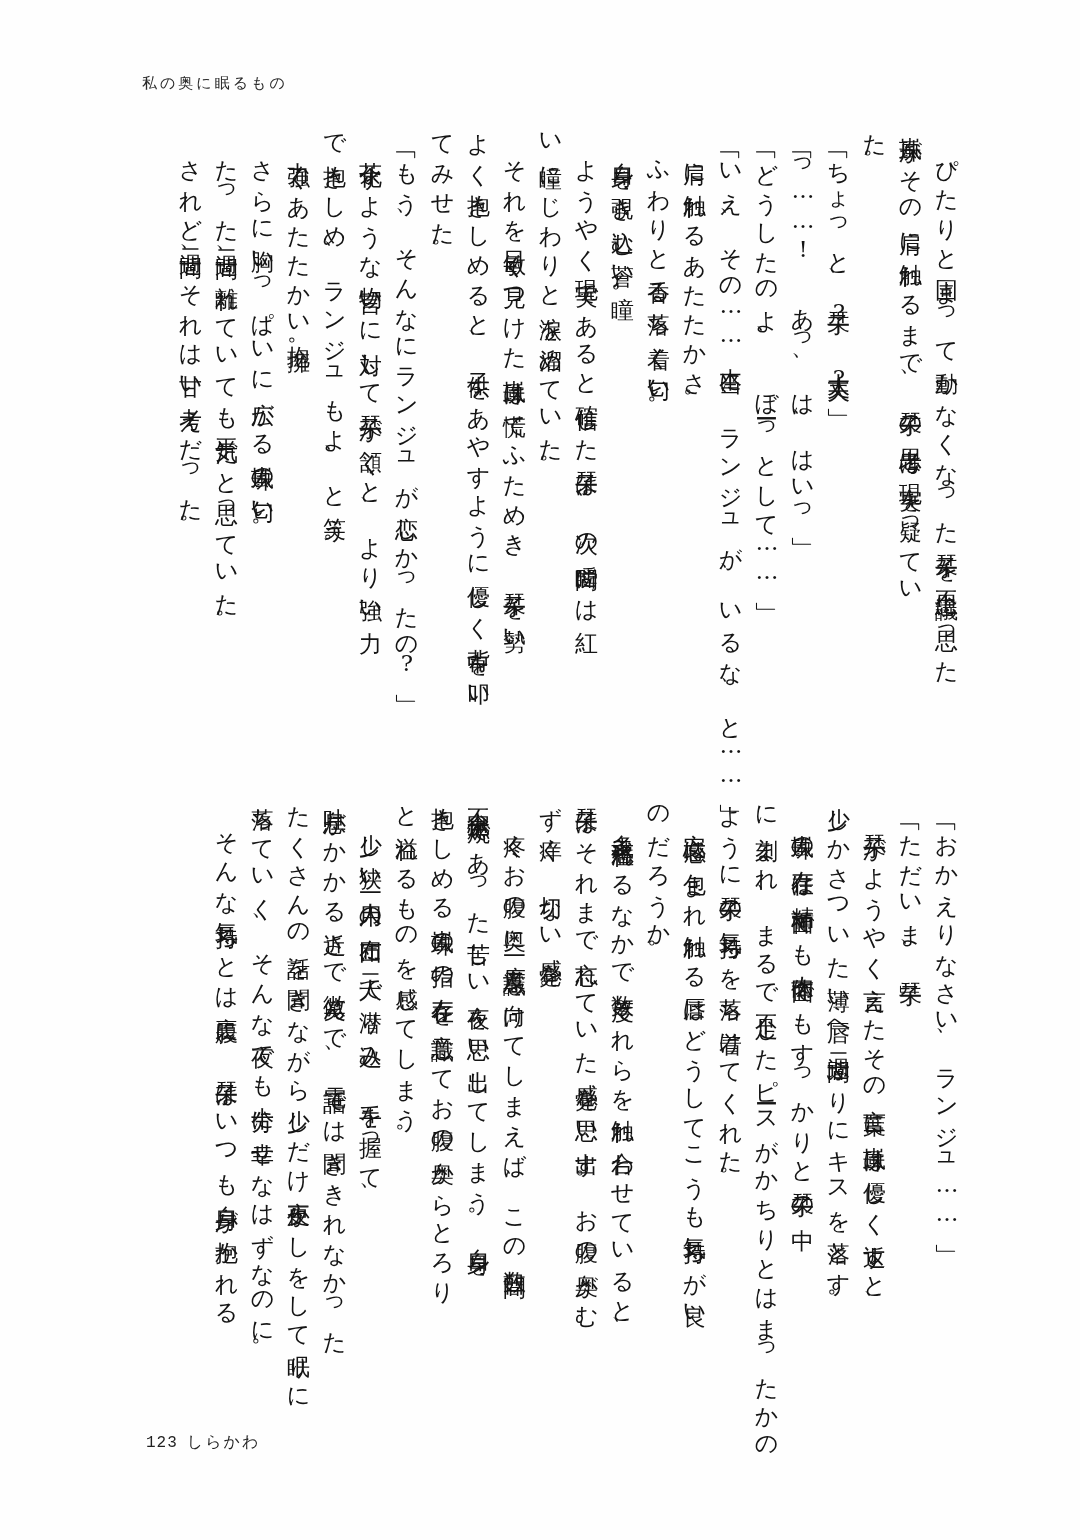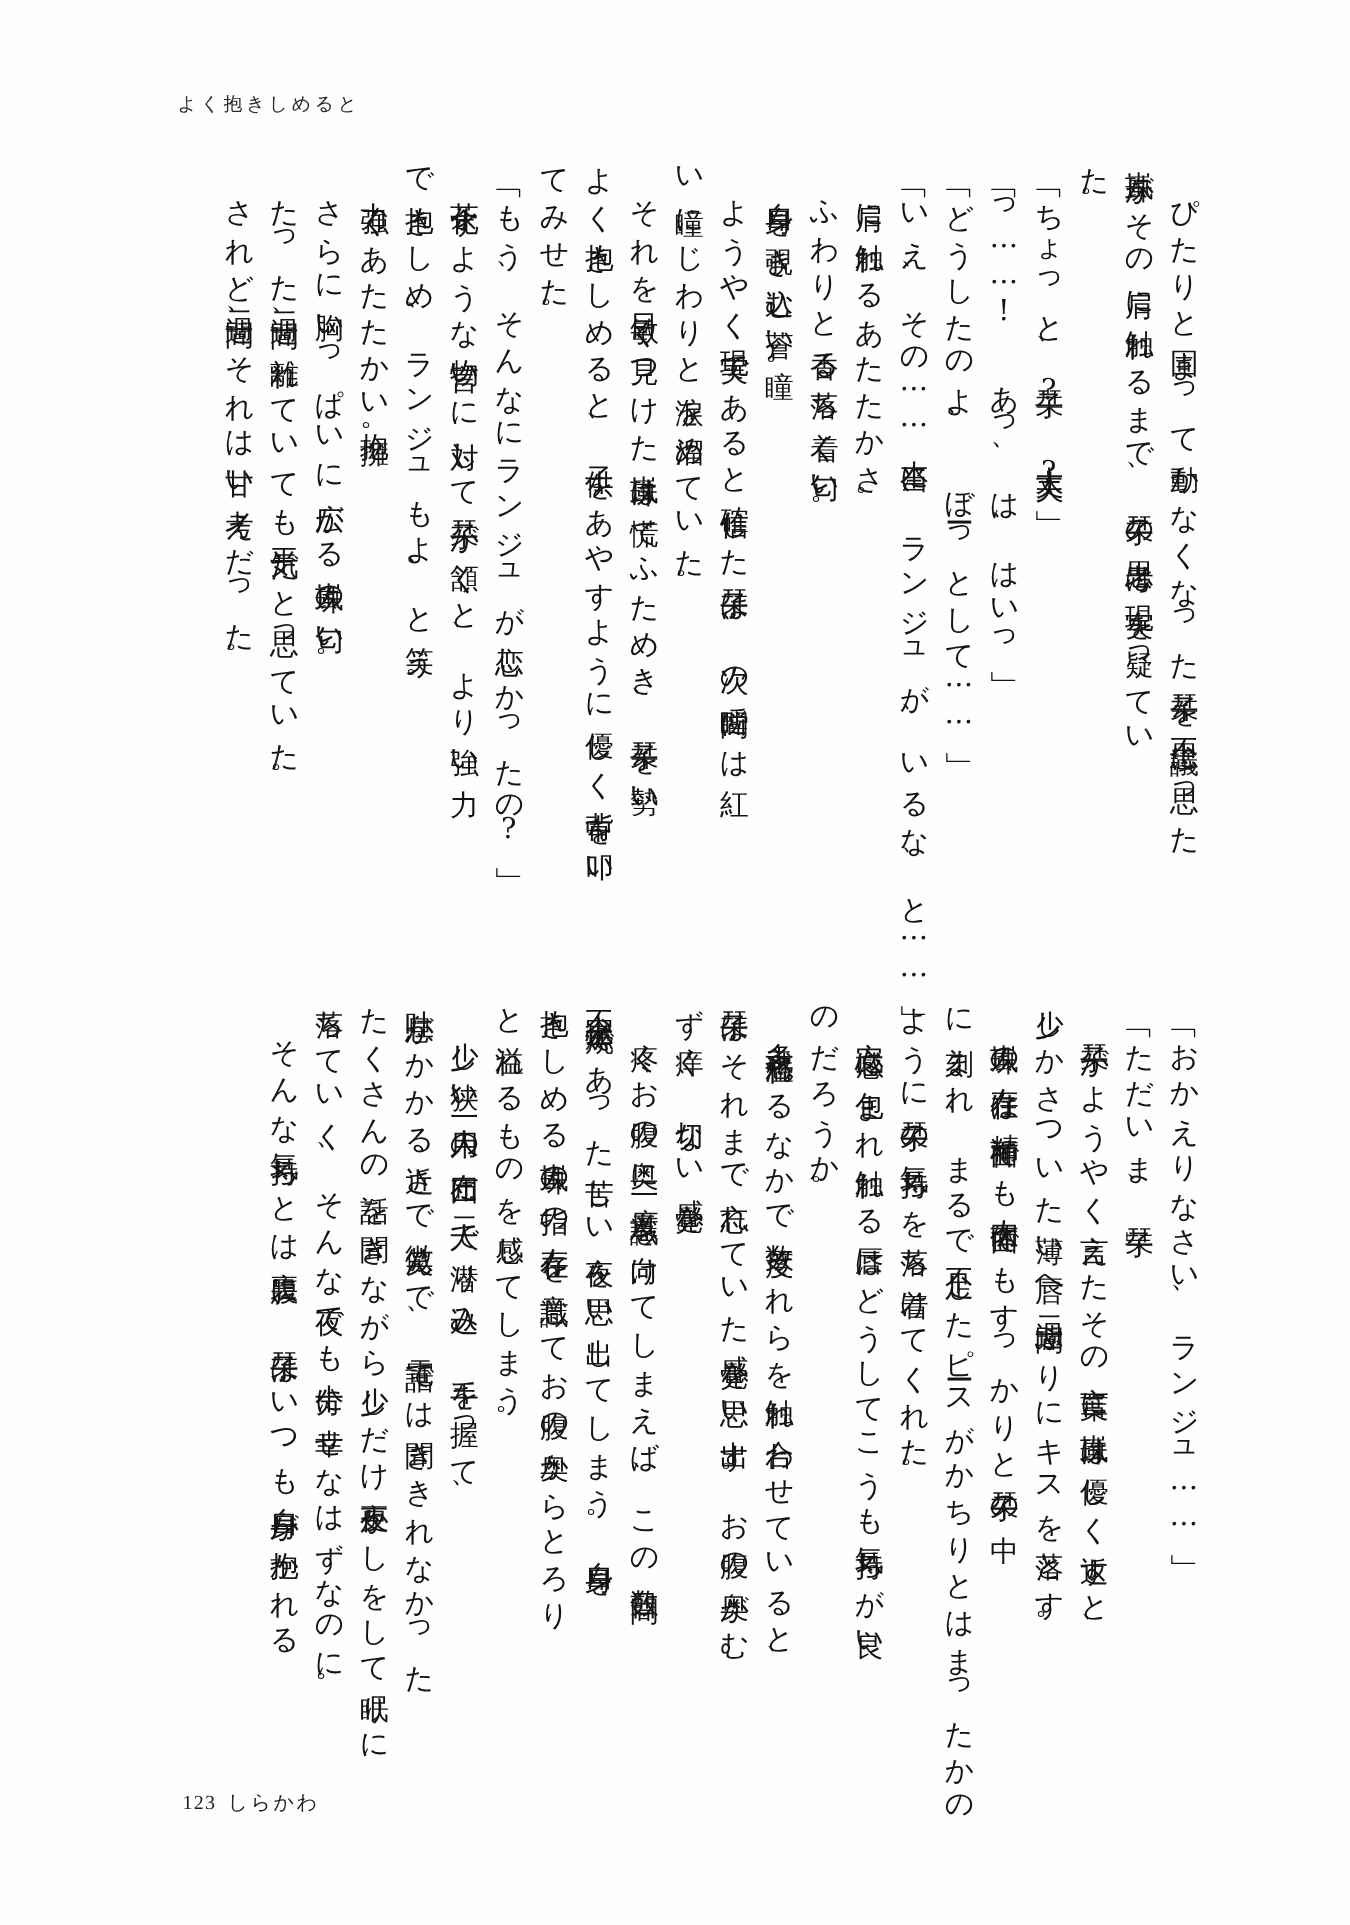--- a/index.html
+++ b/index.html
@@ -35,21 +35,21 @@
     white-space: nowrap;
   }
 
   
   .folio {
     position: absolute;
     left: 146px;
     top: 1432px;
     font-size: 16px;
     color: #1f1f1f;
-    font-family: Liberation Serif, serif;
+    font-family: Liberation Mono, monospace;
     white-space: nowrap;
   }
   .folio .num {
     letter-spacing: 1px;
     margin-right: 9px;
   }
   .folio .name {
     letter-spacing: 2px;
   }
 
@@ -92,21 +92,21 @@
   
   .vcol.indent {
     padding-top: 26px;
   }
 </style>
 </head>
 <body>
 
 <div class="page">
 
-  <div class="running-head">よく抱きしめると</div>
+  <div class="running-head">私の奥に眠るもの</div>
 
   <div class="vblock" id="block-top">
       <div class="vcol indent">ぴたりと固まって動かなくなった栞子を不思議に思った</div>
       <div class="vcol">嵐珠がその肩に触れるまで、栞子の思考は現実を疑ってい</div>
       <div class="vcol">た。</div>
       <div class="vcol indent">「ちょっと、栞子?　大丈夫?」</div>
       <div class="vcol indent">「っ……!　あっ、は、はいっ」</div>
       <div class="vcol indent">「どうしたのよ、　ぼーっとして……」</div>
       <div class="vcol indent">「いえ、その……本当に、ランジュが、いるな、と……」</div>
       <div class="vcol indent">肩に触れるあたたかさ。</div>

